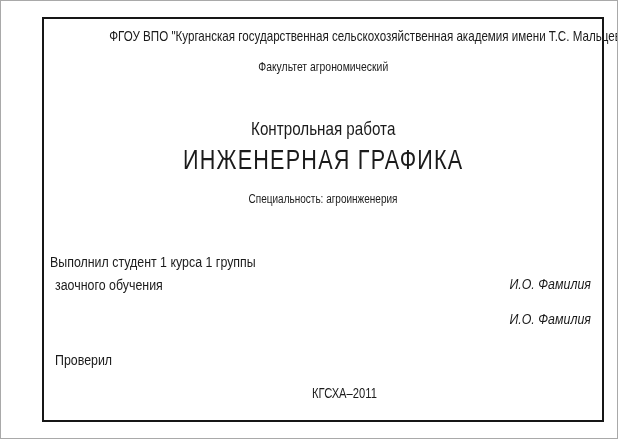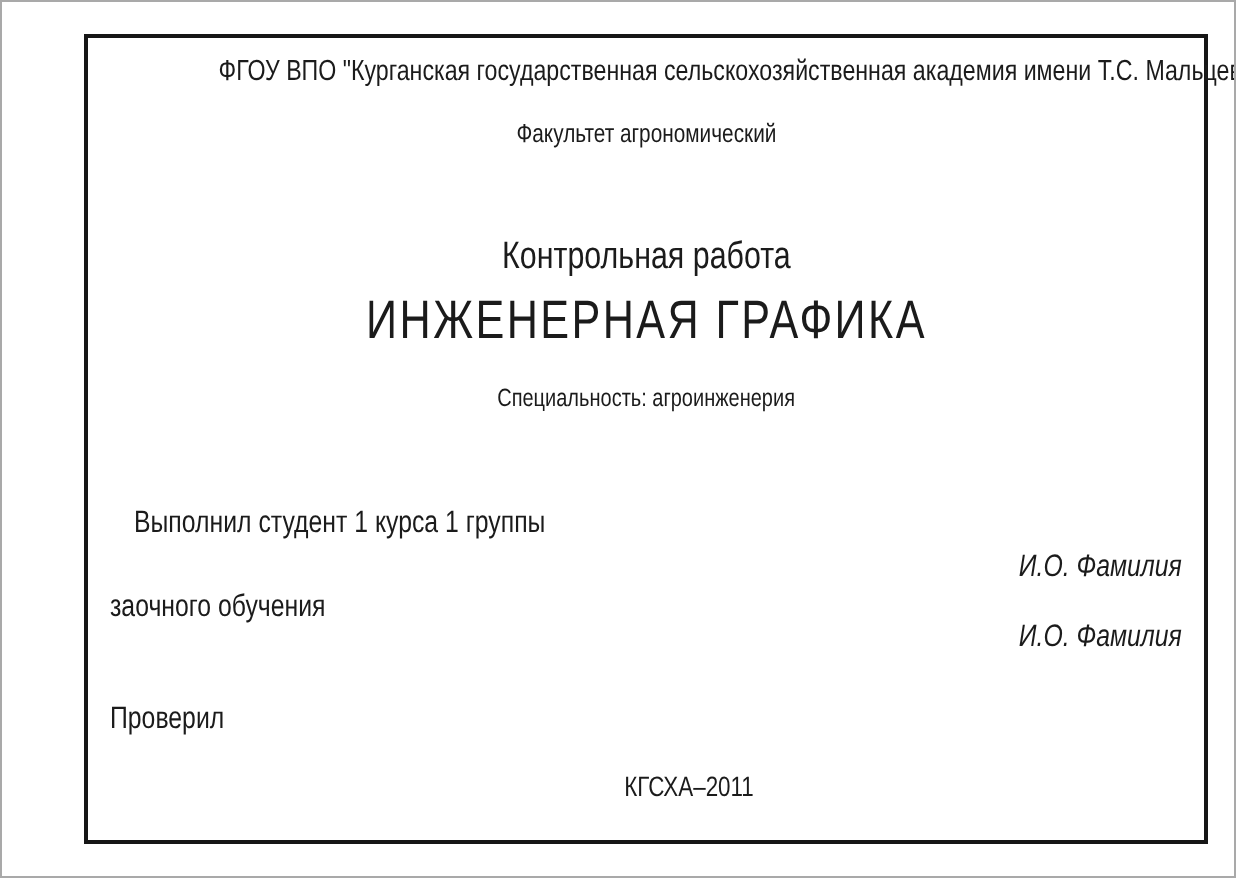--- a/index.html
+++ b/index.html
@@ -58,22 +58,22 @@
     transform: scaleX(0.80);
     transform-origin: 100% 50%;
   }
 
   .institution   { top: 9px;   font-size: 14.5px; }
   .faculty       { top: 40px;  font-size: 13px; }
   .work-type     { top: 99px;  font-size: 19px; }
   .subject       { top: 126px; font-size: 27px; letter-spacing: 1.5px; }
   .specialty     { top: 173px; font-size: 12.5px; }
 
-  .performer-1   { left: 23px;  top: 234px; font-size: 15.5px; }
-  .performer-2   { left: 11px;  top: 257px; font-size: 15.5px; margin-top: 19px; }
+  .performer-1   { left: 6px;  top: 234px; font-size: 15.5px; }
+  .performer-2   { left: 11px;  top: 257px; font-size: 15.5px; }
   .performer-nm  { right: 11px; top: 256px; font-size: 15.5px; }
   .checker-lb    { left: 11px;  top: 292px; font-size: 15.5px; margin-top: 40px; }
   .checker-nm    { right: 11px; top: 291px; font-size: 15.5px; }
 
   .footer        { top: 366px; font-size: 14px; margin-left: 43px; }
 </style>
 </head>
 <body>
 
 <div class="page">

